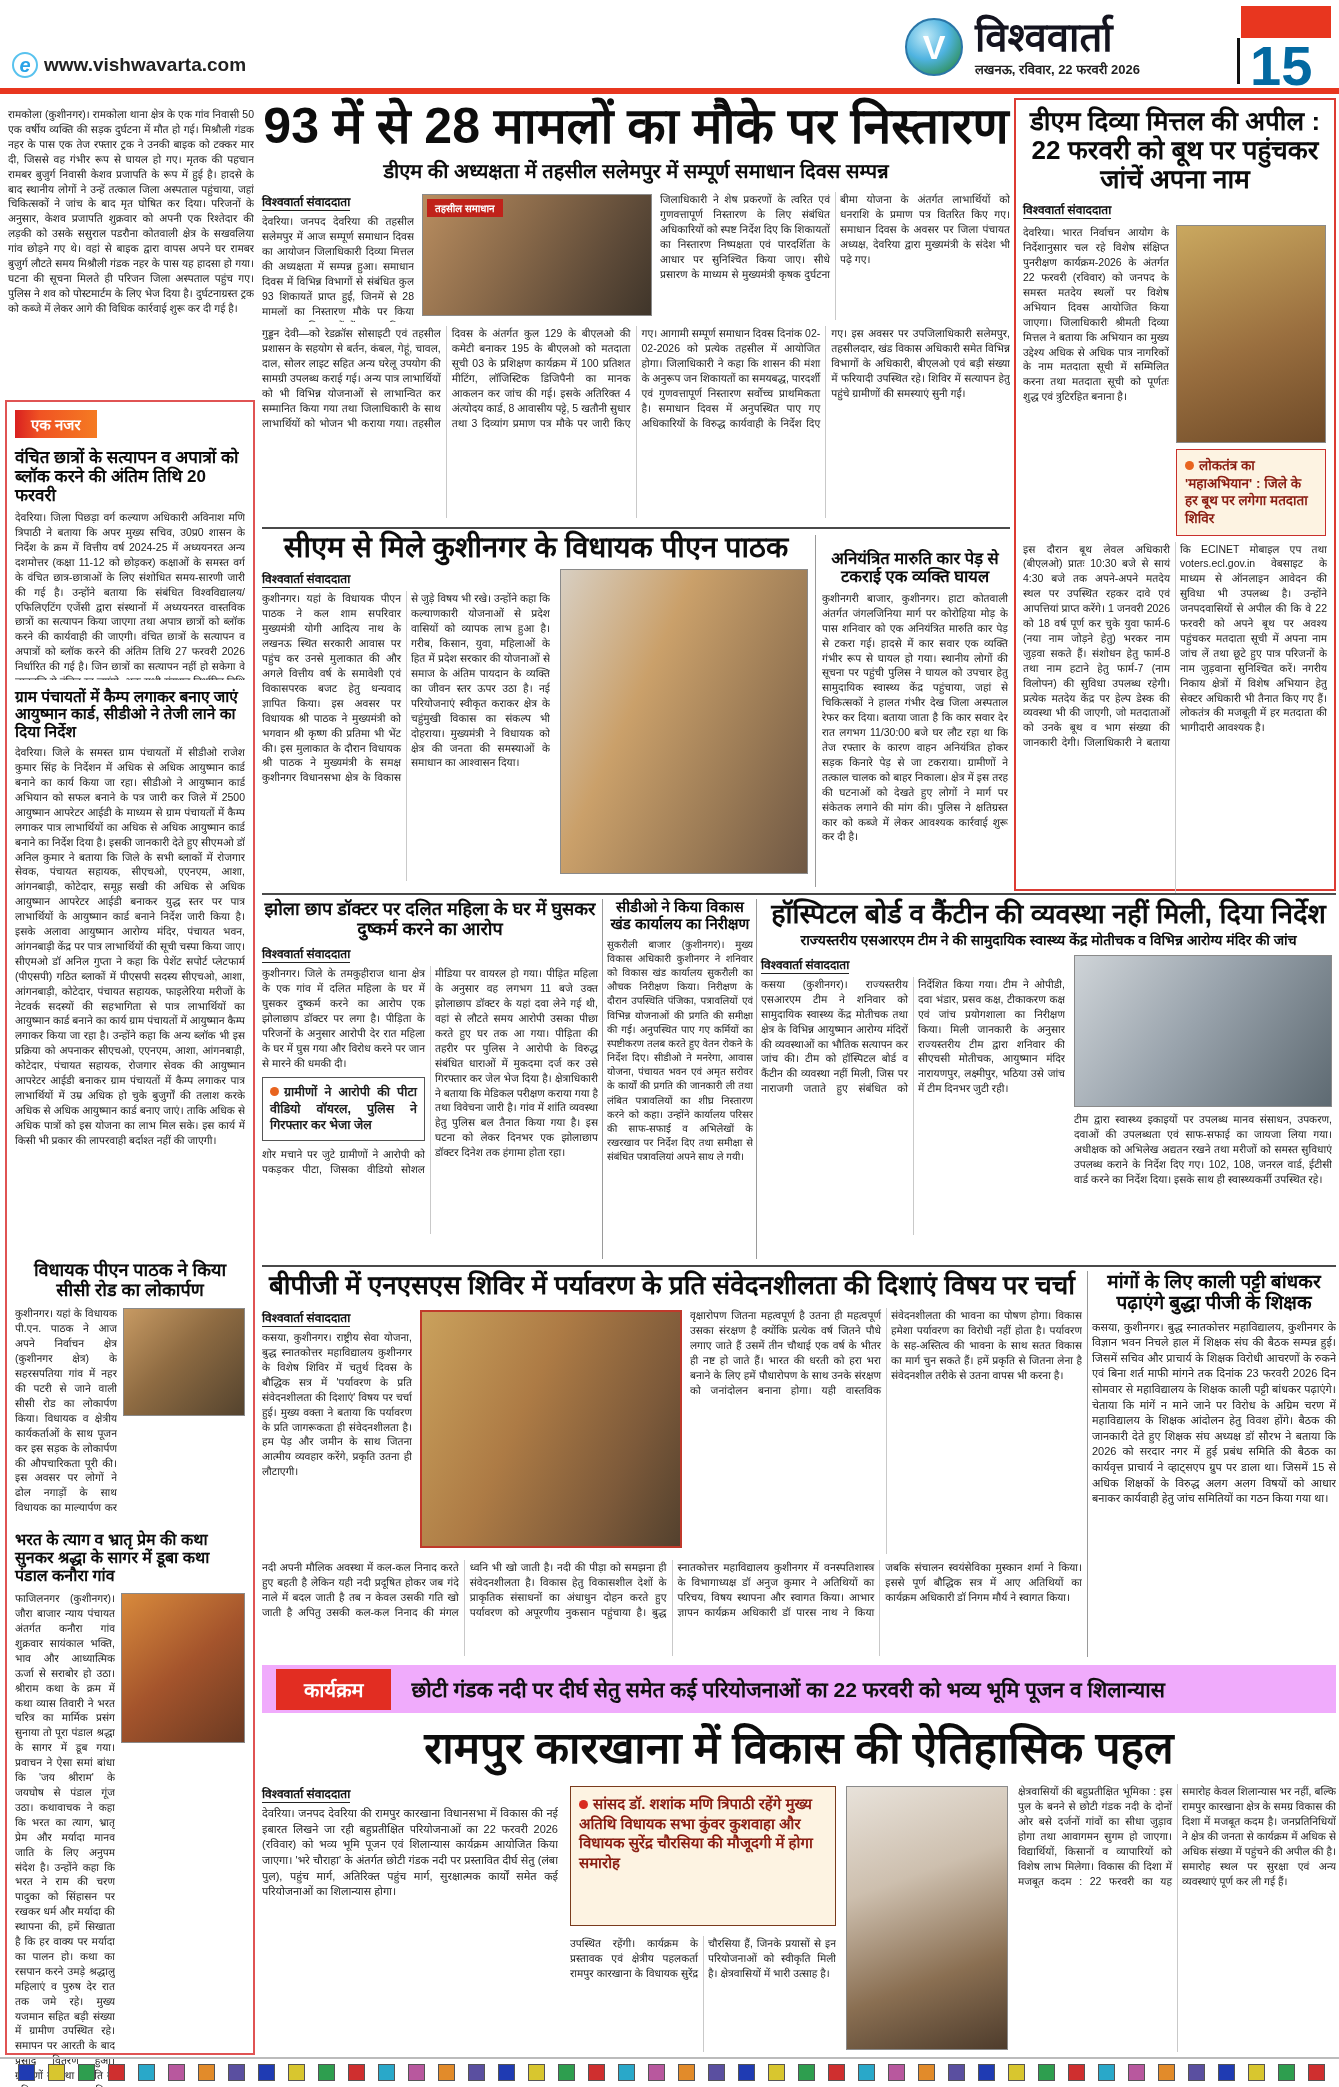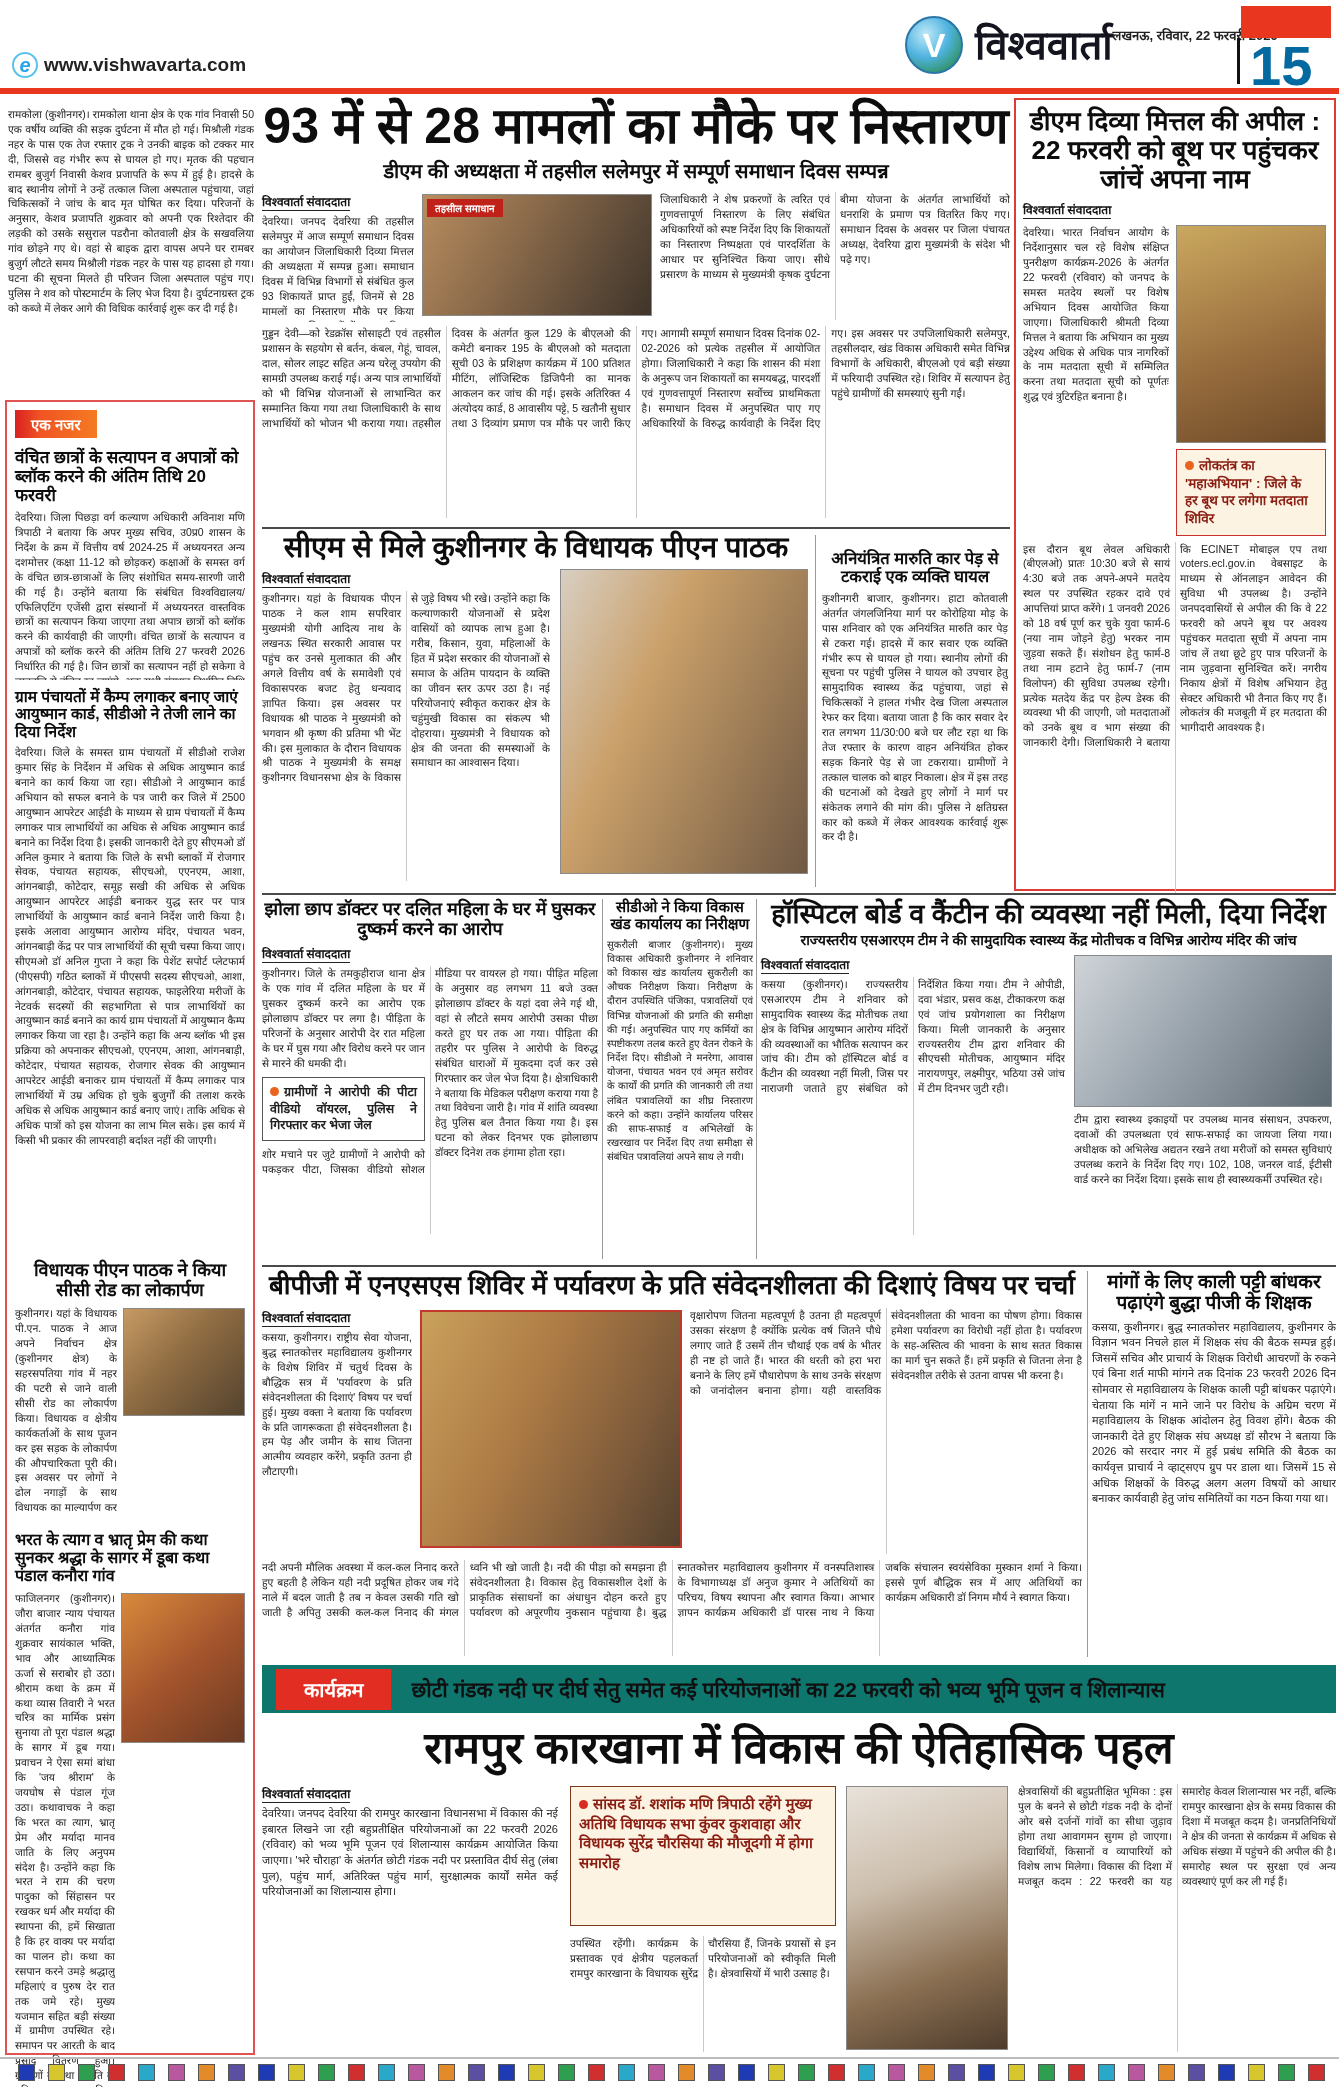--- a/index.html
+++ b/index.html
@@ -16,42 +16,42 @@
   .divider-h{background:#4a4a4a;}
   .divider-v{background:#9a9a9a;}
   .red-rule{background:#e8361f;}
   .rb{box-sizing:border-box;border:2.5px solid #e05353;}
   .caption-box{box-sizing:border-box;border:1.5px solid #c9302c;background:#fdf3e2;padding:7px 8px;
                font-weight:bold;color:#8a1d12;font-size:13.5px;line-height:1.3;}
   .dot{display:inline-block;width:9px;height:9px;border-radius:50%;background:#e8641f;margin-right:5px;}
   .quote-box{box-sizing:border-box;border:1.5px solid #555;padding:6px 7px;margin:6px 0;
              font-weight:bold;font-size:12.5px;line-height:1.35;color:#222;break-inside:avoid;background:#fff;}
   .tile{width:17px;height:17px;border:1px solid #555;box-sizing:border-box;}
-  .kicker-strip{box-sizing:border-box;background:#0f766e;display:flex;align-items:center;padding:0 14px;}
+  .kicker-strip{box-sizing:border-box;background:#f0abfc;display:flex;align-items:center;padding:0 14px;}
   .kicker-label{background:#e22d22;color:#fff;font-weight:bold;font-size:20px;padding:7px 28px;margin-right:20px;flex:0 0 auto;}
   .eknazar{display:inline-block;background:linear-gradient(90deg,#d92020,#f05323 30%,#f57b22);
            color:#fff;font-weight:bold;font-size:15px;padding:4px 16px;}
   .globe{width:58px;height:58px;border-radius:50%;background:radial-gradient(circle at 35% 30%,#bfe9f7,#4fb3e0 45%,#2e8f56 85%);
          display:flex;align-items:center;justify-content:center;color:#fff;font-weight:bold;font-size:34px;
          border:2px solid #2a76a8;box-sizing:border-box;}
   .ie-e{display:inline-flex;width:26px;height:26px;border-radius:50%;border:2px solid #58c2ee;color:#2aa4e8;
         align-items:center;justify-content:center;font-weight:bold;font-size:20px;font-style:italic;margin-right:6px;box-sizing:border-box;}
 </style>
 </head>
 <body>
 
 <div class="page">
 
   <div class="abs" style="left:12px;top:52px;display:flex;align-items:center;">
     <span class="ie-e">e</span>
     <span style="font-size:19px;font-weight:bold;color:#222;">www.vishwavarta.com</span>
   </div>
   <div class="abs" style="left:905px;top:16px;display:flex;align-items:center;gap:12px;">
     <span class="globe">V</span>
-    <span style="display:flex;">
+    <span style="display:flex;flex-direction:column;">
       <span style="font-size:40px;font-weight:bold;color:#14141f;line-height:1.05;">विश्ववार्ता</span>
       <span style="font-size:13px;font-weight:bold;color:#222;margin-top:2px;">लखनऊ, रविवार, 22 फरवरी 2026</span>
     </span>
   </div>
   <div class="abs" style="right:8px;top:6px;width:94px;height:80px;">
     <div style="width:90px;height:32px;background:#e8361f;margin-left:4px;"></div>
     <div style="display:flex;align-items:flex-start;">
       <div style="width:3px;height:46px;background:#111;margin-right:10px;"></div>
       <div style="font-size:56px;font-weight:bold;color:#0369a1;line-height:1;">15</div>
     </div>

